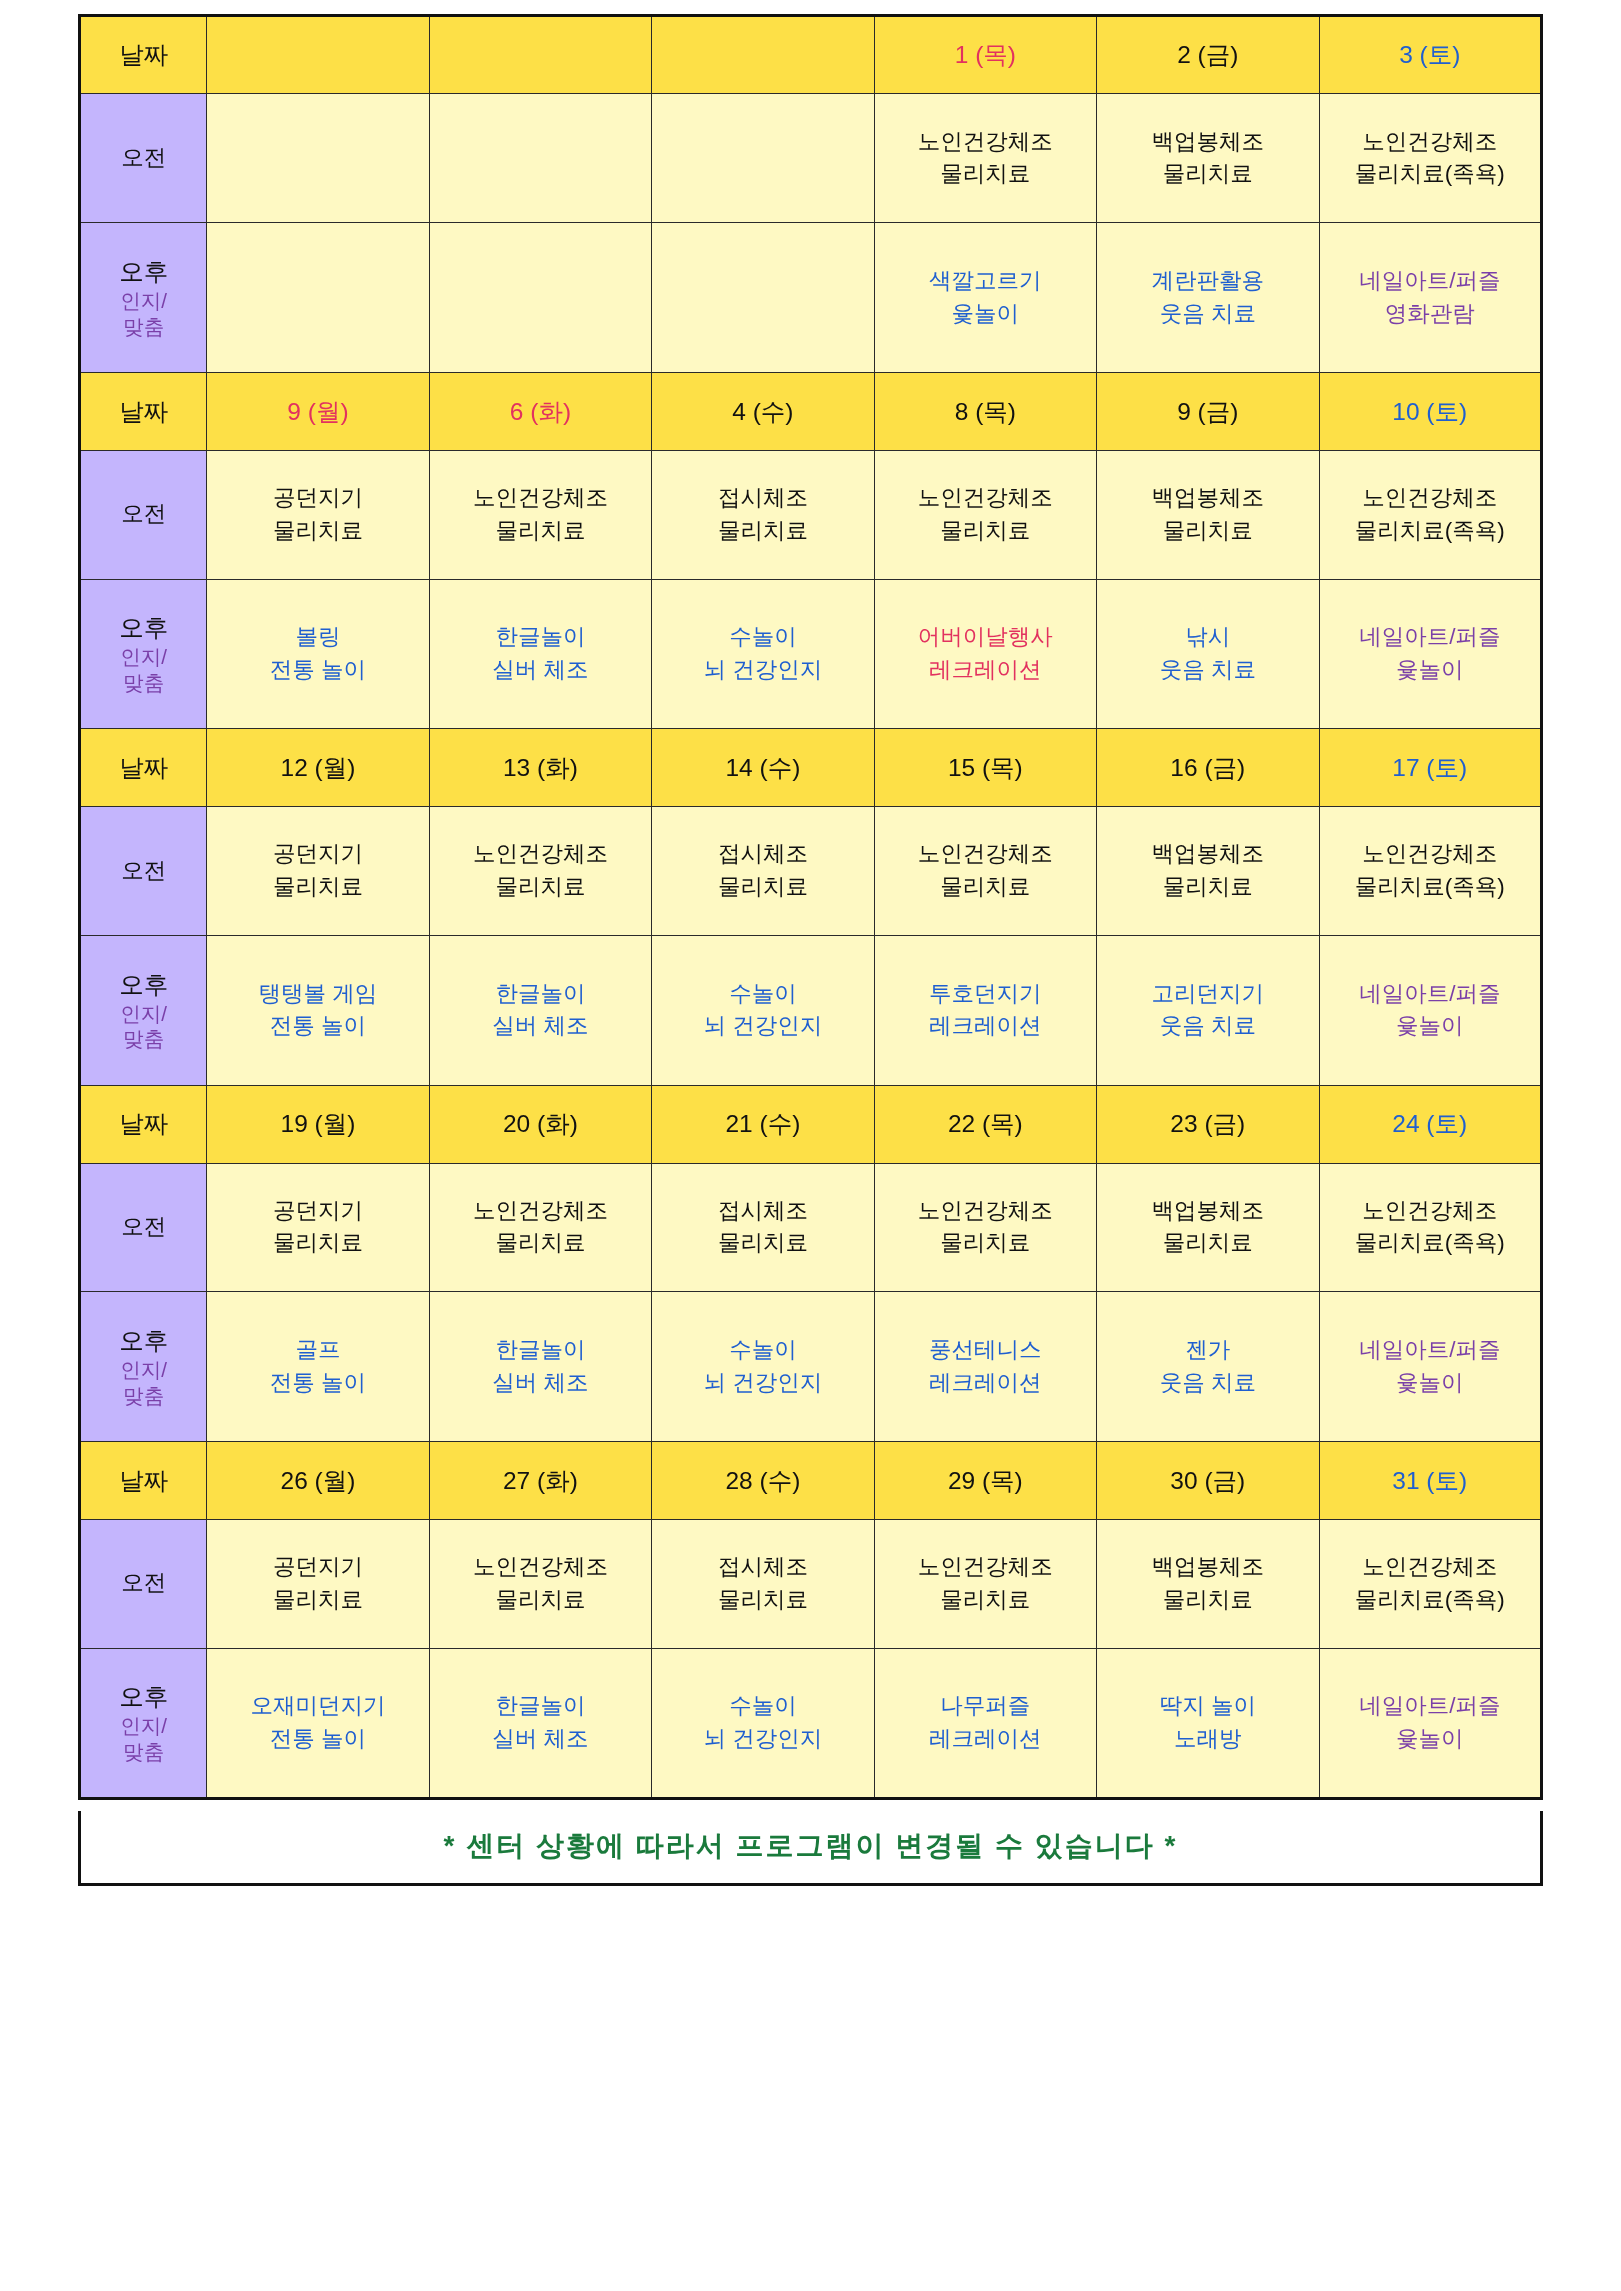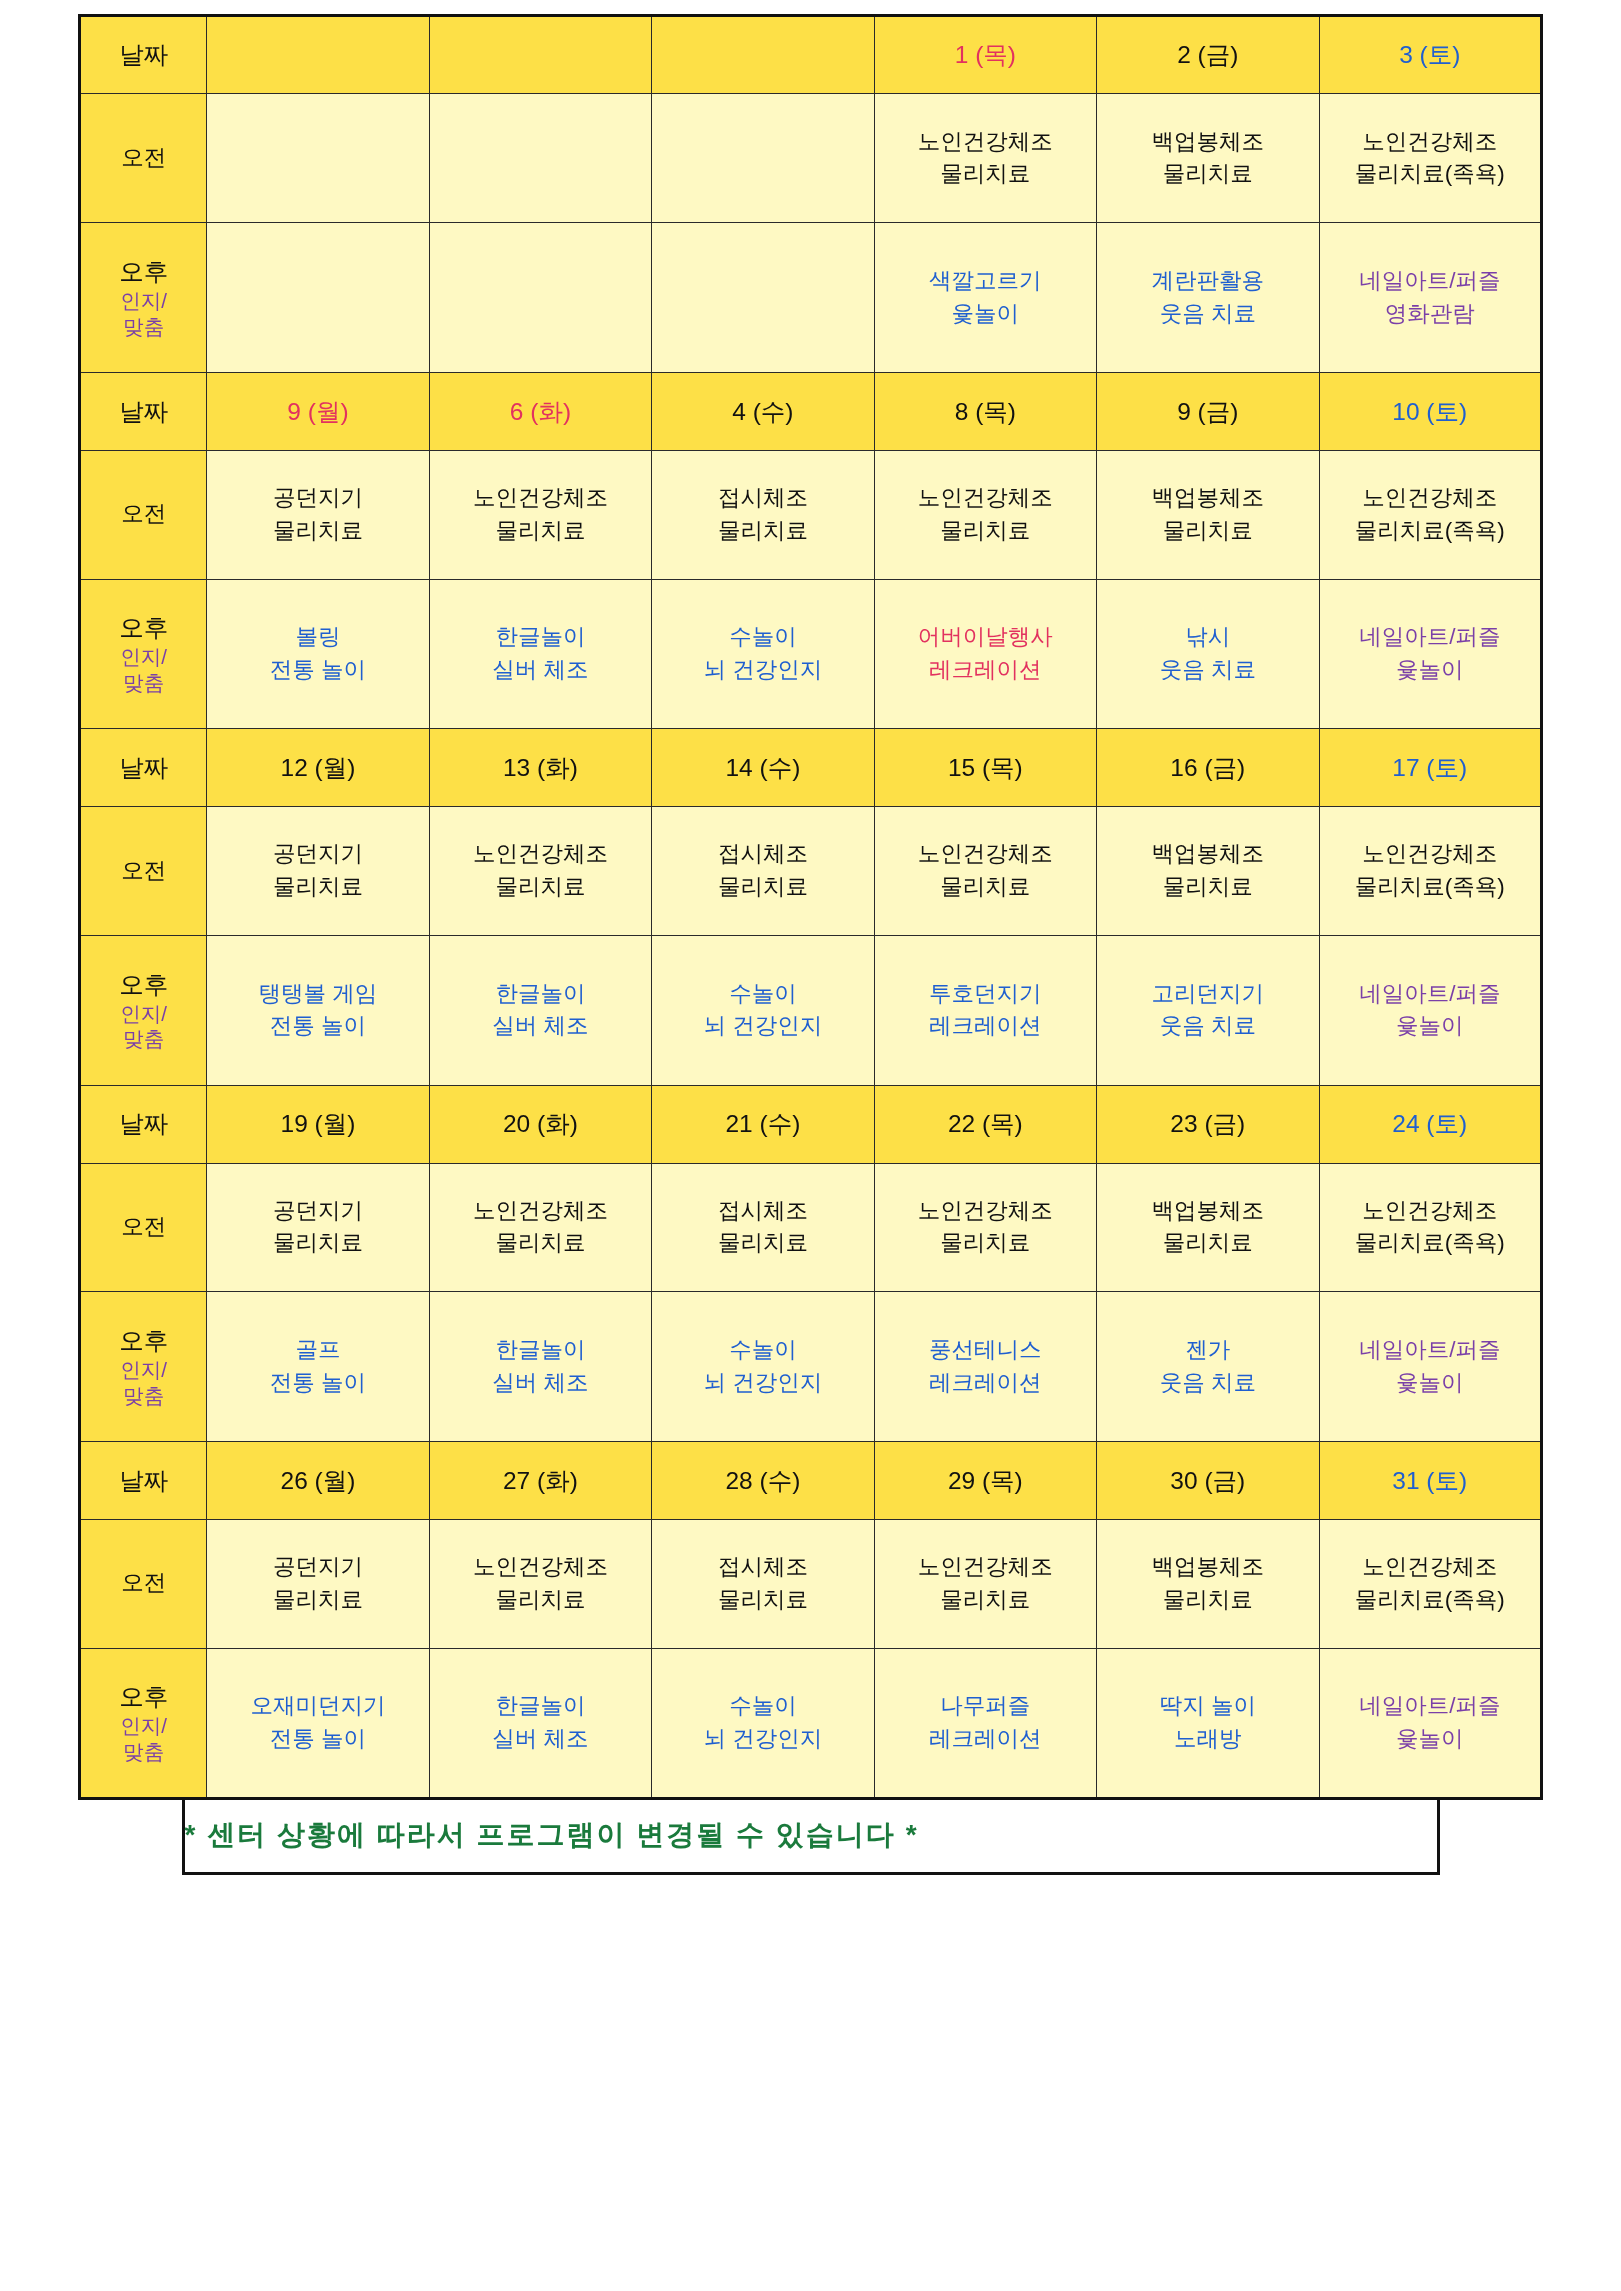--- a/index.html
+++ b/index.html
@@ -51,21 +51,21 @@
   tr.date-row td {
     background: #fde047;
     height: 65px;
     font-size: 24.5px;
   }
   tr.date-row td.lbl {
     font-size: 24.5px;
     color: #111;
   }
   td.lbl {
-    background: #fde047;
+    background: #c4b5fd;
     font-size: 24.5px;
     color: #111;
     line-height: 1.3;
   }
   tr.am-row td { height: 116px; }
   tr.pm-row td { height: 137px; }
 
   td.body-cell { background: #fef9c3; }
 
   .l1, .l2 { display: block; }
@@ -83,24 +83,25 @@
     line-height: 1.25;
   }
   .lbl-main {
     display: block;
     font-size: 24.5px;
     color: #111;
     line-height: 1.3;
   }
 
   .footer {
-    margin: 0 auto;
-    width: 1258px;
+    margin: 11px auto;
+    width: 1465px;
     border: 3.9px solid #111;
     border-top: none;
+    text-align: center;
     color: #1a7a3c;
     font-size: 28px;
     font-weight: bold;
     letter-spacing: 2px;
     padding: 15.7px 0 17.6px 0;
     box-sizing: border-box;
     background: #fff;
   }
   .empty { background: #ffffff; }
 </style>

